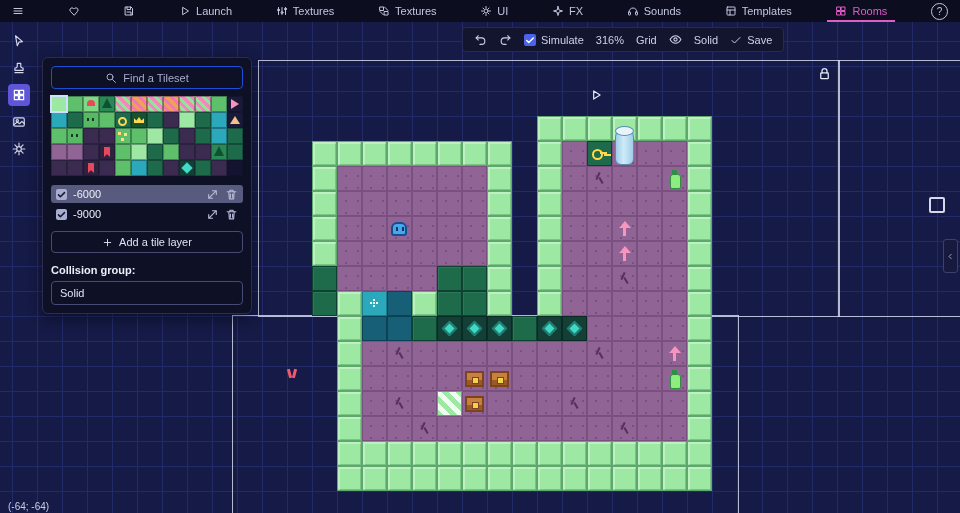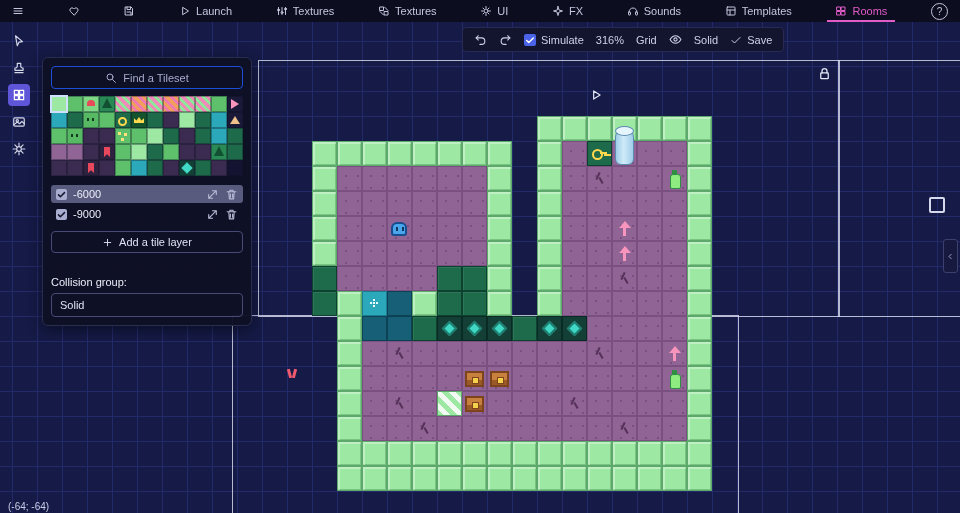--- a/index.html
+++ b/index.html
@@ -103,21 +103,21 @@
   .p-r::after{content:"";position:absolute;left:3px;top:4px;border-left:5px solid transparent;border-right:5px solid transparent;border-bottom:8px solid #f0c08a;}
   .layers{margin-top:9px;}
   .layer-row{height:18px;display:flex;align-items:center;gap:6px;padding:0 5px;border-radius:3px;margin-bottom:2px;font-size:11px;}
   .layer-row.selected{background:#585a7e;}
   .layer-check{width:11px;height:11px;border-radius:2px;background:#a9adcf;color:#15172e;display:flex;align-items:center;justify-content:center;padding:1px;box-sizing:border-box;flex:none;}
   .layer-check svg{stroke-width:4;}
   .layer-label{flex:1;color:#eceef8;}
   .layer-icon{width:13px;height:13px;color:#b9bdd8;}
   .add-layer{margin-top:8px;width:100%;height:22px;border:1px solid #464a74;border-radius:4px;background:transparent;color:#dfe2f2;font-size:11px;display:flex;align-items:center;justify-content:center;gap:6px;font-family:inherit;cursor:default;}
   .add-layer .icon{width:11px;height:11px;}
-  .coll-label{margin-top:23px;font-size:11px;font-weight:normal;color:#eceef8;}
+  .coll-label{margin-top:11px;font-size:11px;font-weight:bold;color:#eceef8;}
   .coll-value{margin-top:5px;height:22px;border:1px solid #464a74;border-radius:4px;display:flex;align-items:center;padding:0 8px;font-size:11px;color:#dfe2f2;}
 </style>
 </head>
 <body>
 
 <div id="app">
 
   <div class="canvas" id="canvas">
     <div id="rooms-layer">
         <div class="room" style="left: 258px; top: 60px; width: 580px; height: 255px;"></div>

